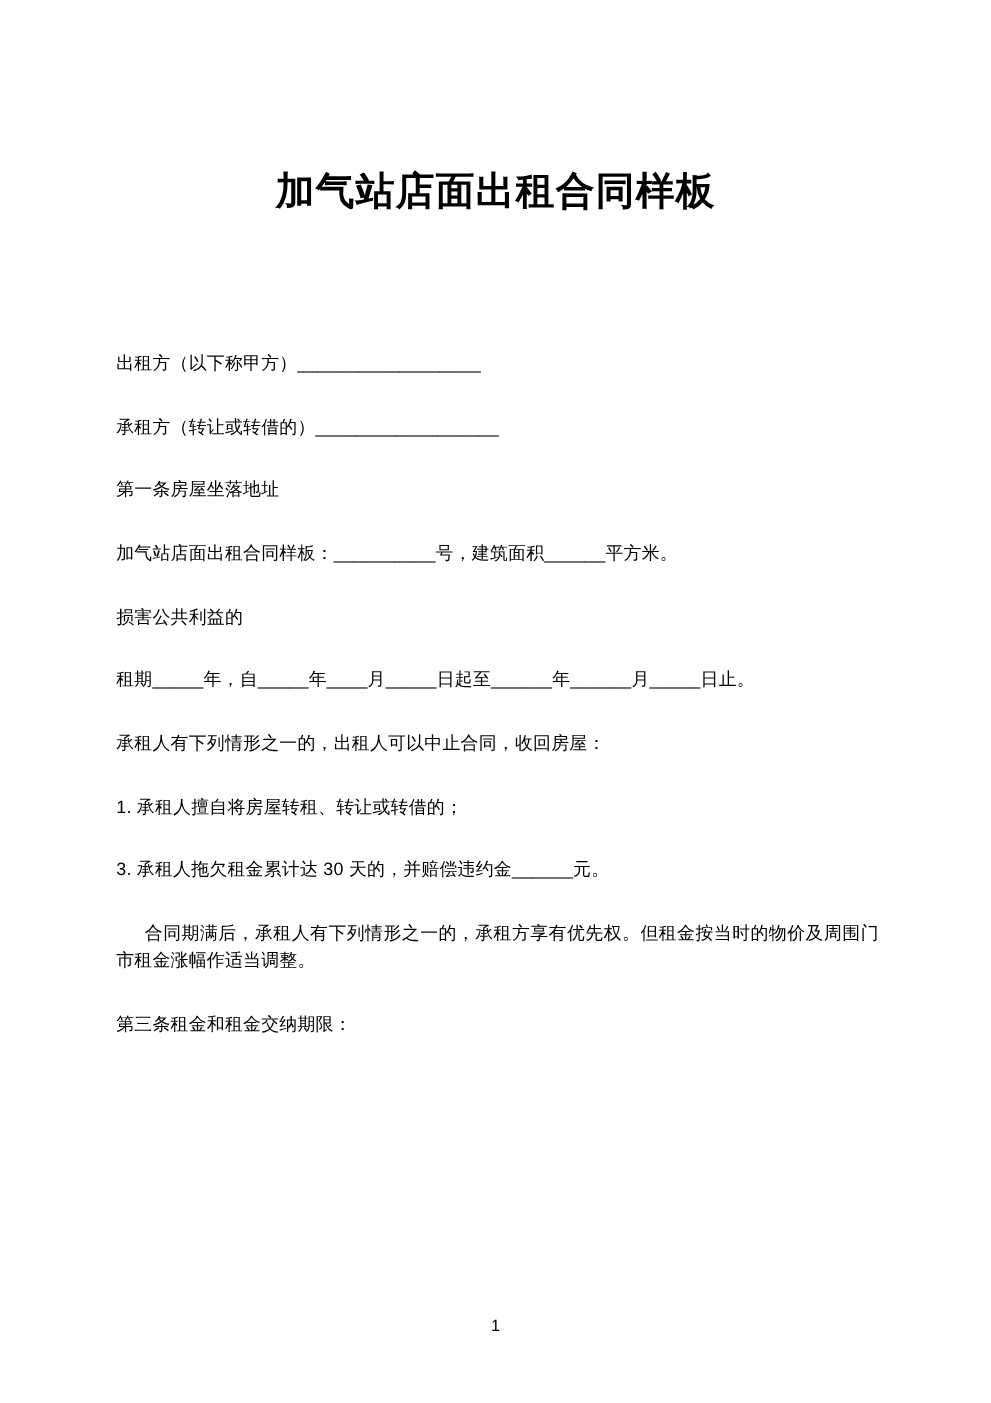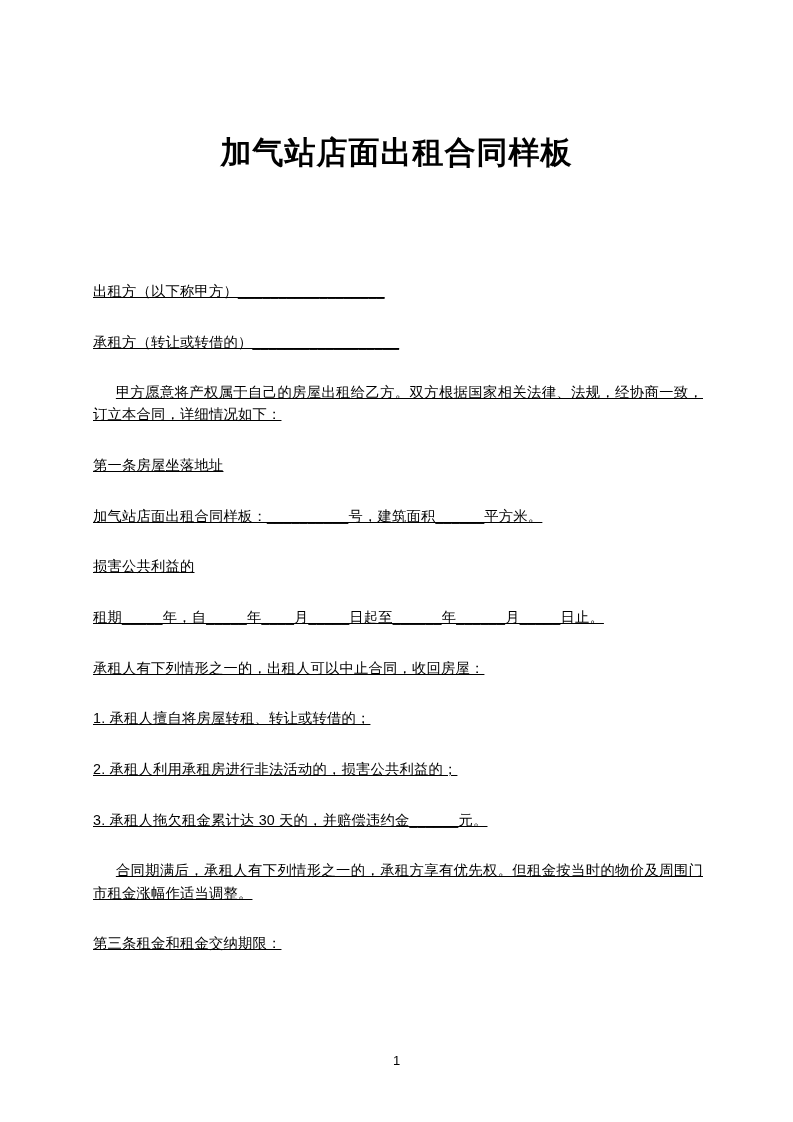--- a/index.html
+++ b/index.html
@@ -29,21 +29,20 @@
     text-align: center;
     font-size: 31px;
     font-weight: bold;
     letter-spacing: 1px;
   }
   .body-block {
     position: absolute;
     top: 280px;
     left: 93px;
     width: 610px;
-    text-decoration: underline;
   }
   .para {
     font-size: 14.3px;
     line-height: 1.55;
     margin: 0 0 28.5px 0;
     text-align: justify;
     letter-spacing: 0.2px;
   }
   .para.indent {
     text-indent: 1.6em;
@@ -60,28 +59,26 @@
 </head>
 <body>
 
 <div class="page">
 
   <div class="doc-title">加气站店面出租合同样板</div>
 
   <div class="body-block">
     <p class="para">出租方（以下称甲方）__________________</p>
     <p class="para">承租方（转让或转借的）__________________</p>
-    <p class="para indent">甲方愿意将产权属于自己的房屋出租给乙方。双方根据国家相关法律、法规，经协商一致，订立本合同，详细情况如下：</p>
     <p class="para">第一条房屋坐落地址</p>
     <p class="para">加气站店面出租合同样板：__________号，建筑面积______平方米。</p>
     <p class="para">损害公共利益的</p>
     <p class="para">租期_____年，自_____年____月_____日起至______年______月_____日止。</p>
     <p class="para">承租人有下列情形之一的，出租人可以中止合同，收回房屋：</p>
     <p class="para">1. 承租人擅自将房屋转租、转让或转借的；</p>
-    <p class="para">2. 承租人利用承租房进行非法活动的，损害公共利益的；</p>
     <p class="para">3. 承租人拖欠租金累计达 30 天的，并赔偿违约金______元。</p>
     <p class="para indent">合同期满后，承租人有下列情形之一的，承租方享有优先权。但租金按当时的物价及周围门市租金涨幅作适当调整。</p>
     <p class="para">第三条租金和租金交纳期限：</p>
   </div>
 
   <div class="page-number">1</div>
 
 </div>
 
 </body></html>

